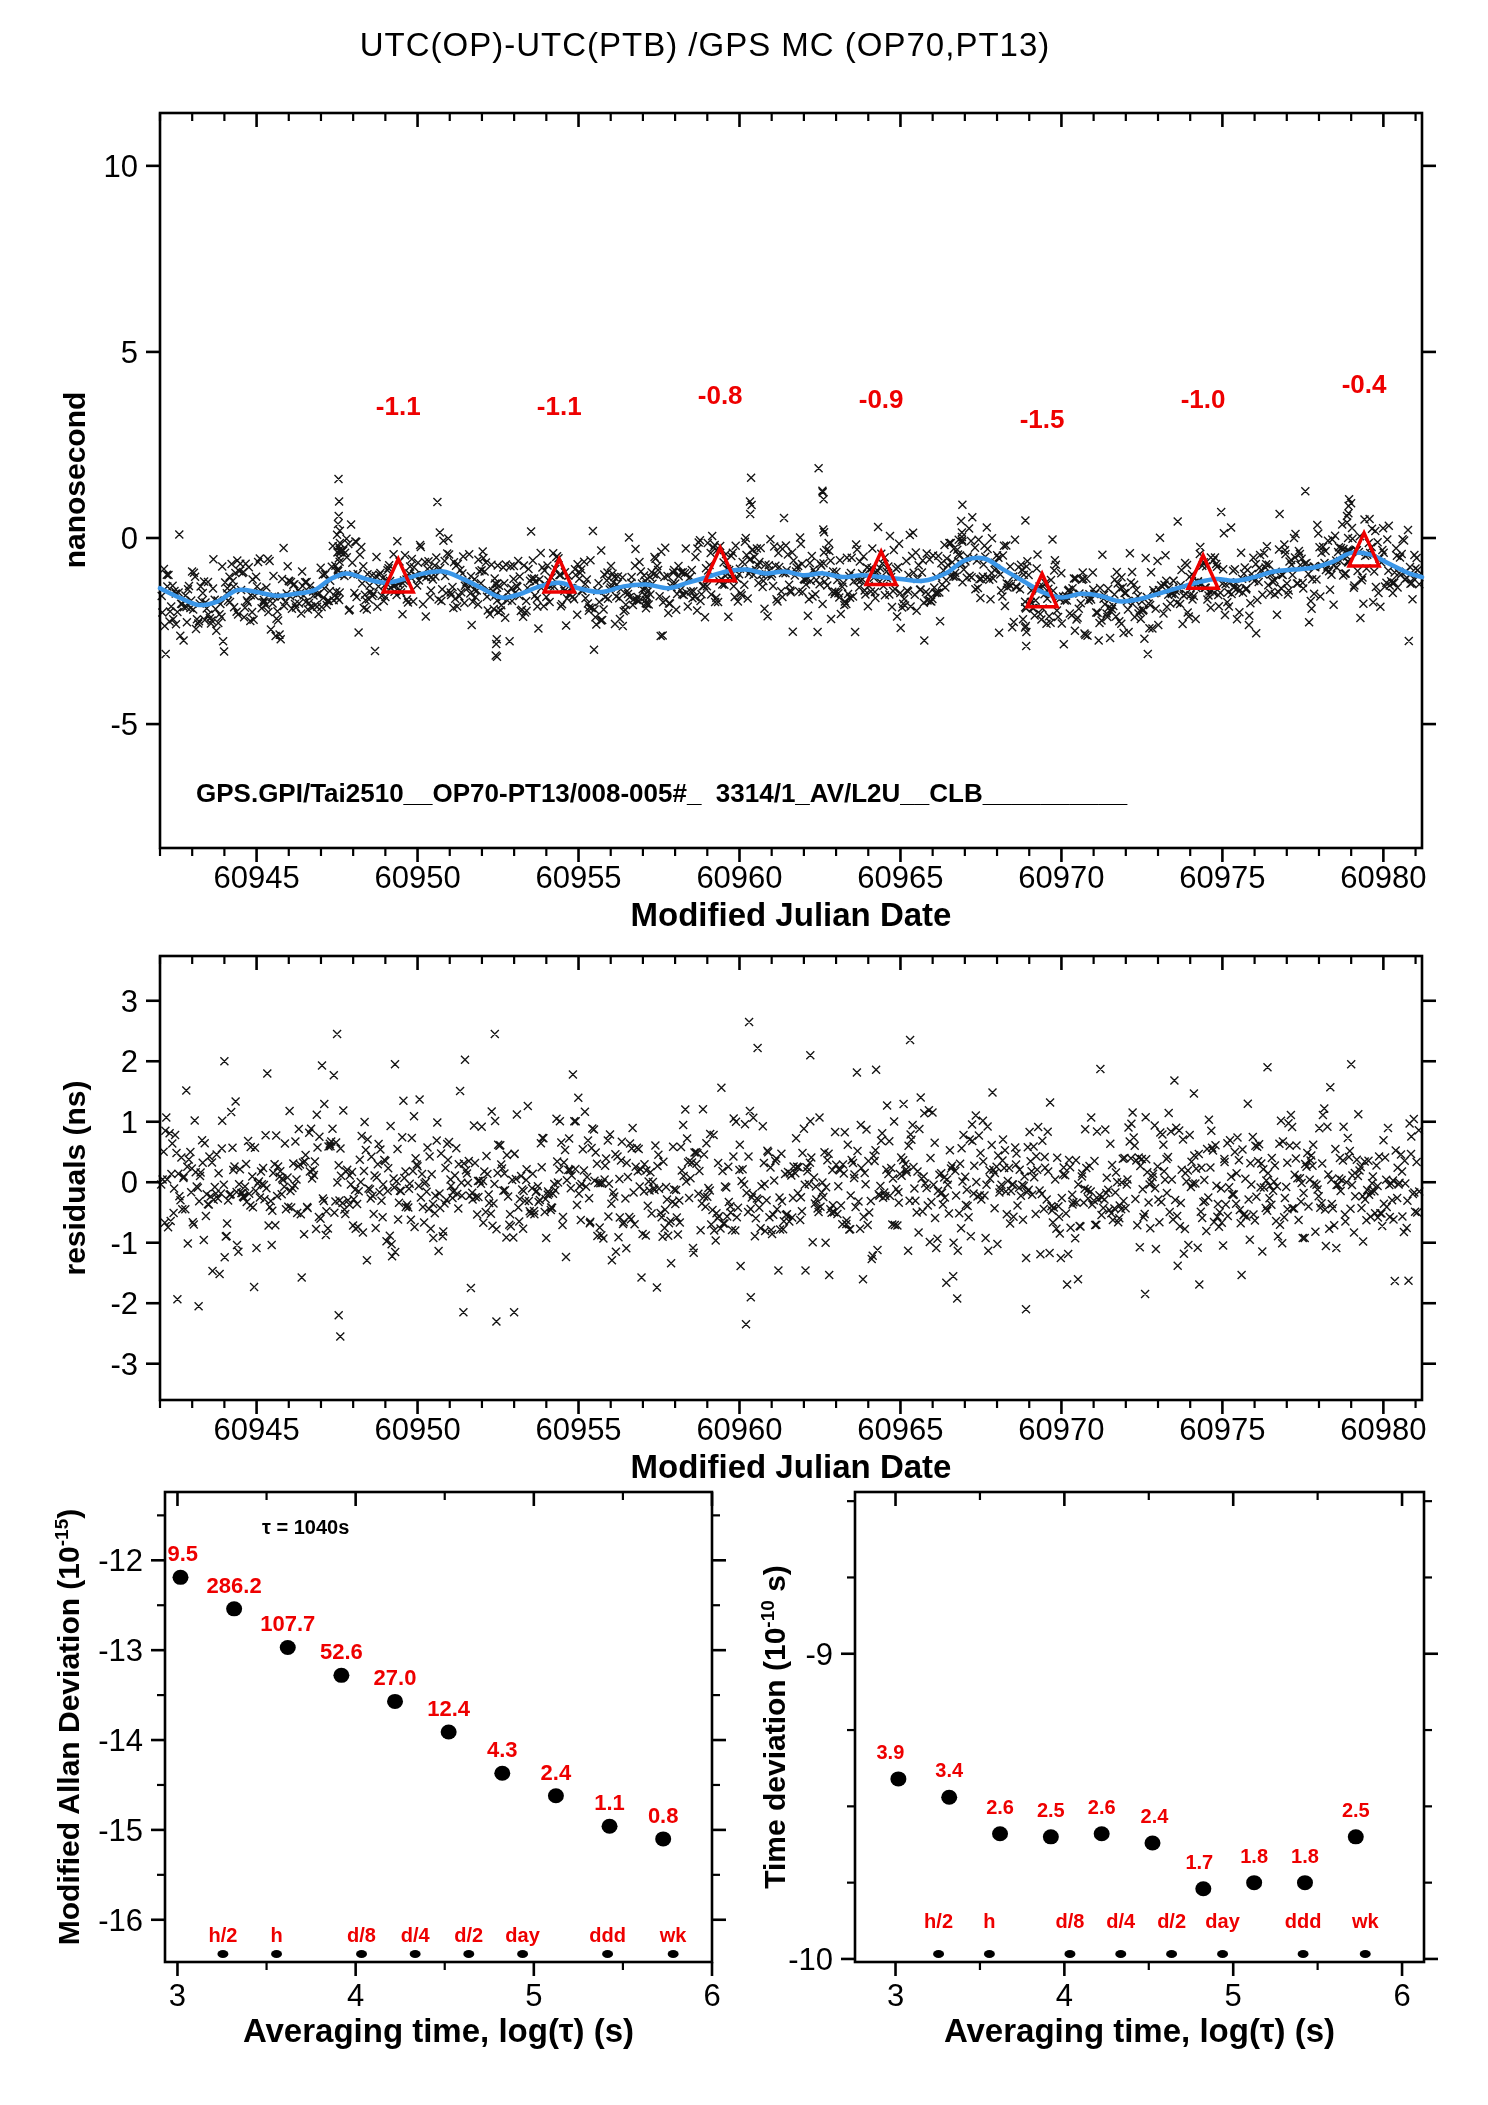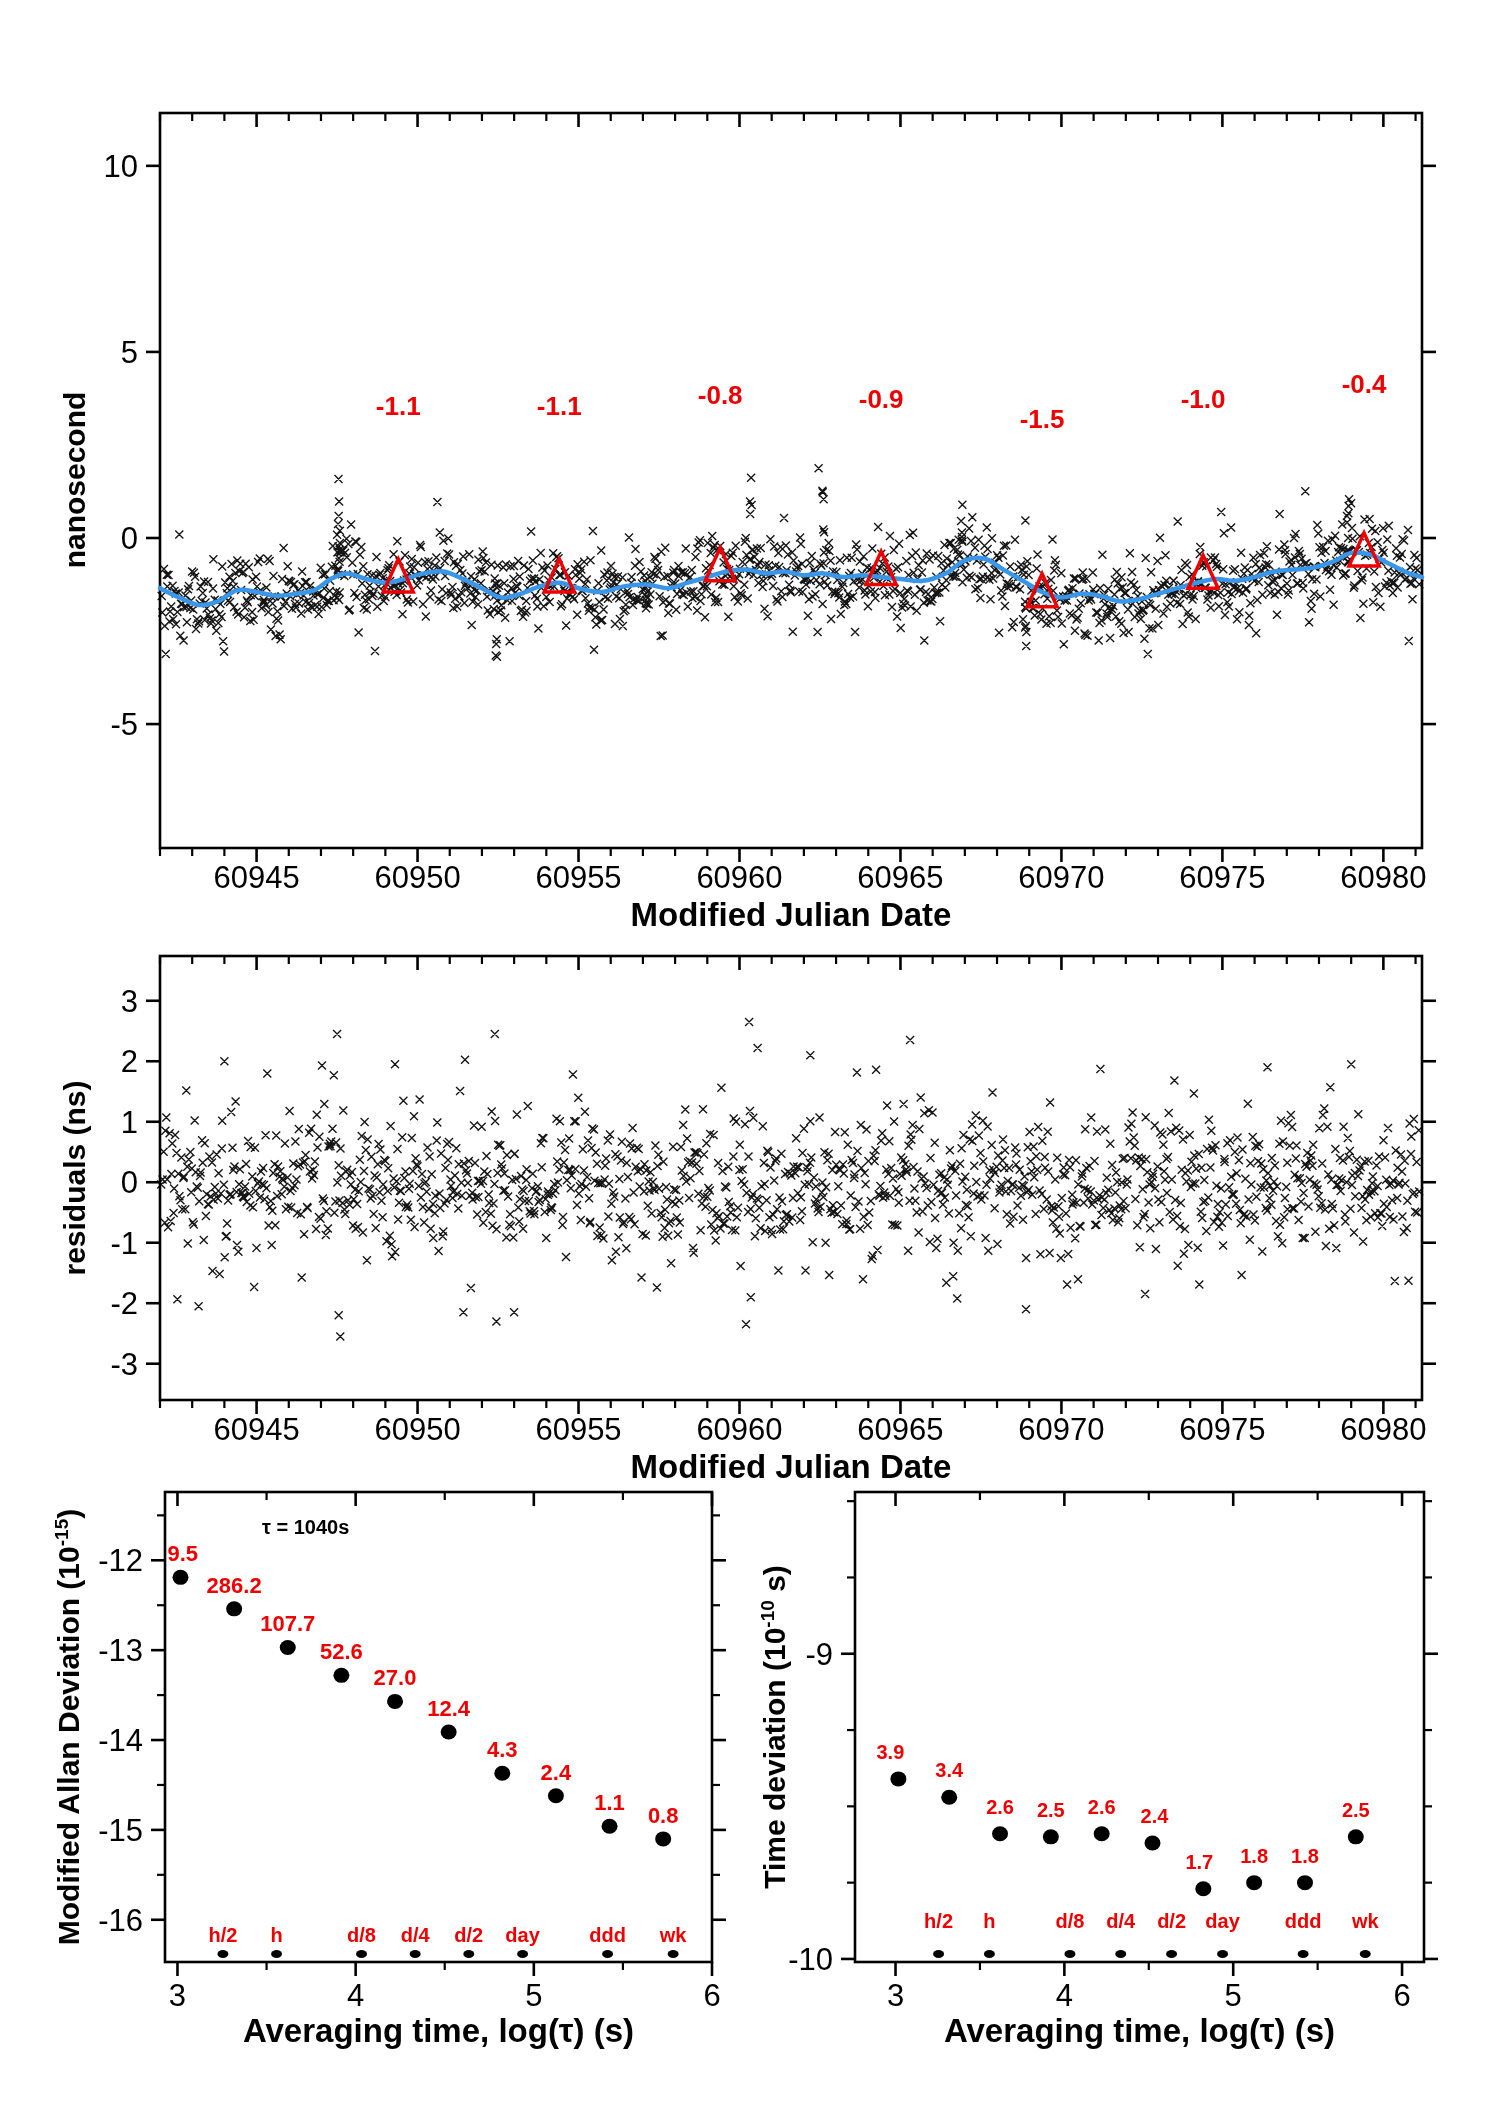--- a/index.html
+++ b/index.html
@@ -17,20 +17,21 @@
   svg{position:absolute;left:0;top:0;}
   svg text{font-family:"Liberation Sans",sans-serif;}
   .tl{font-size:31px;fill:#000;}
   .redlab{font-weight:bold;fill:#ee0000;}
 </style>
 </head>
 <body>
 
 <div id="root">
 
+  <div class="title">UTC(OP)-UTC(PTB)  /GPS  MC  (OP70,PT13)</div>
 
   <svg id="plots" width="1488" height="2105">
       <rect x="160" y="113" width="1262" height="735" fill="none" stroke="#000000" stroke-width="2.6"></rect>
       <line x1="256.58163265306837" y1="848" x2="256.58163265306837" y2="862" stroke="#000000" stroke-width="2.6"></line>
       <line x1="256.58163265306837" y1="113" x2="256.58163265306837" y2="127" stroke="#000000" stroke-width="2.6"></line>
       <text x="256.58163265306837" y="888" text-anchor="middle" class="tl">60945</text>
       <line x1="417.5510204081824" y1="848" x2="417.5510204081824" y2="862" stroke="#000000" stroke-width="2.6"></line>
       <line x1="417.5510204081824" y1="113" x2="417.5510204081824" y2="127" stroke="#000000" stroke-width="2.6"></line>
       <text x="417.5510204081824" y="888" text-anchor="middle" class="tl">60950</text>
       <line x1="578.5204081632965" y1="848" x2="578.5204081632965" y2="862" stroke="#000000" stroke-width="2.6"></line>
@@ -418,15 +419,16 @@
   </div>
   <div class="ylab" style="left:458px;top:1706px;">
     <span>Time deviation (10</span><sup>-10</sup><span> s)</span>
   </div>
 
   <div class="xlab" style="left:160px;top:896px;width:1262px;">Modified Julian Date</div>
   <div class="xlab" style="left:160px;top:1448px;width:1262px;">Modified Julian Date</div>
   <div class="xlab" style="left:165px;top:2012px;width:547px;">Averaging time, log(τ) (s)</div>
   <div class="xlab" style="left:855px;top:2012px;width:569px;">Averaging time, log(τ) (s)</div>
 
+  <div class="inner-note" style="left:196px;top:778px;">GPS.GPI/Tai2510__OP70-PT13/008-005#_  3314/1_AV/L2U__CLB__________</div>
   <div class="tau-note" style="left:230px;top:1516px;margin-left:32px;">τ = 1040s</div>
 
 </div>
 
 </body></html>

